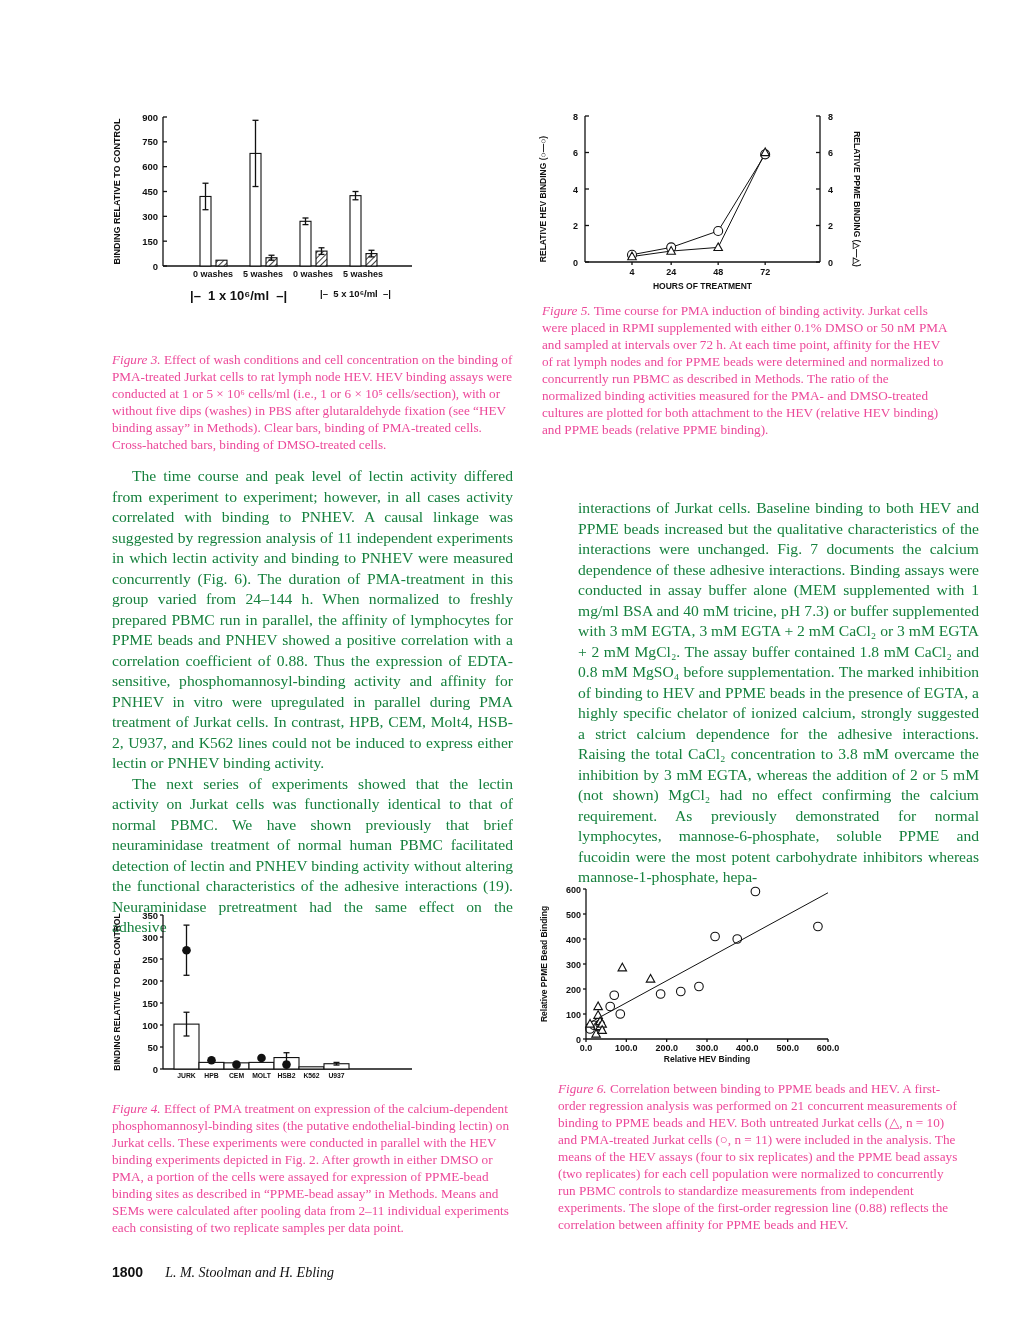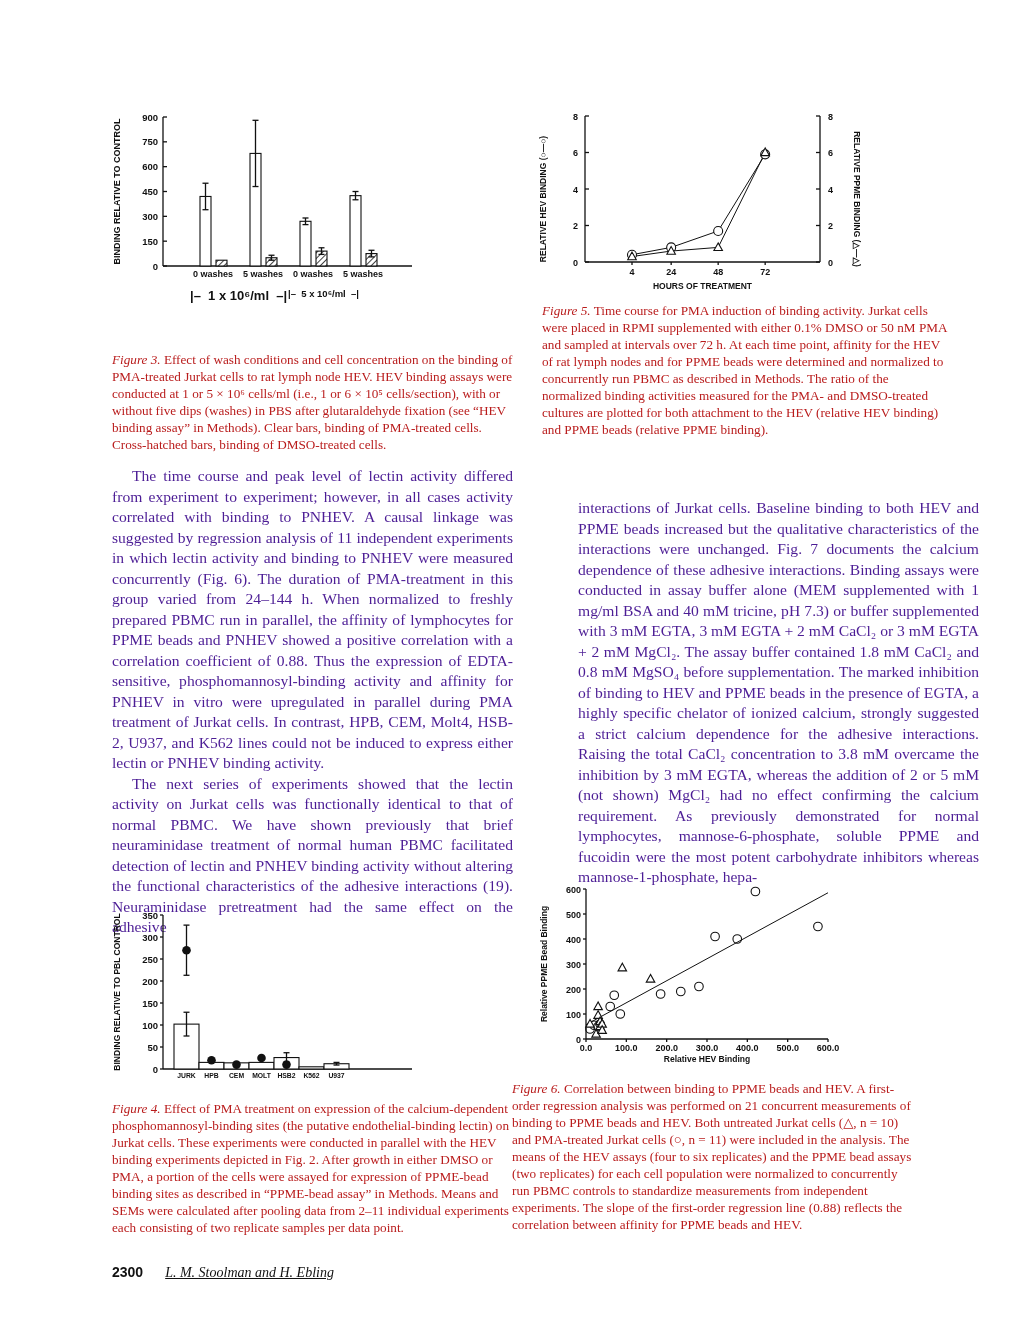--- a/index.html
+++ b/index.html
@@ -1,25 +1,25 @@
 <!DOCTYPE html>
 <html><head>
 <meta charset="utf-8">
 <style>
   html, body { margin:0; padding:0; background:#ffffff; }
   body { width:1020px; height:1320px; position:relative; overflow:hidden; color:#111; font-family:"Liberation Serif", serif; }
   .abs { position:absolute; }
-  .caption { font-family:"Liberation Serif", serif; font-size:13.2px; line-height:17px; color:#b91c1c; text-align:left; }
+  .caption { font-family:"Liberation Serif", serif; font-size:13.2px; line-height:17px; color:#ec4899; text-align:left; }
   .caption .fig { font-style:italic; }
-  .body-text { font-family:"Liberation Serif", serif; font-size:15.6px; line-height:20.5px; text-align:justify; color:#4c1d95; }
+  .body-text { font-family:"Liberation Serif", serif; font-size:15.6px; line-height:20.5px; text-align:justify; color:#15803d; }
   .body-text p { margin:0; text-indent:20px; }
   .body-text p.noindent { text-indent:0; }
   .footer { font-size:14px; }
   .footer .pg { font-family:"Liberation Sans", sans-serif; font-weight:bold; margin-right:22px; }
-  .footer .auth { font-style:italic; font-family:"Liberation Serif", serif;text-decoration:underline; }
+  .footer .auth { font-style:italic; font-family:"Liberation Serif", serif; }
   svg text { font-family:"Liberation Sans", sans-serif; font-weight:bold; fill:#111; }
   svg .ax { stroke:#111; stroke-width:1.3; fill:none; }
 </style>
 </head>
 <body>
 
 <svg id="fig3" class="abs" style="left:100px;top:95px;" width="320" height="215">
     <defs>
       <pattern id="hatch3" width="4" height="4" patternUnits="userSpaceOnUse" patternTransform="rotate(45)">
         <rect width="4" height="4" fill="#fff"></rect>
@@ -71,21 +71,21 @@
     <line x1="255.5" y1="96.5" x2="255.5" y2="104.77777777777779" class="ax" stroke-width="1"></line>
     <line x1="252.5" y1="96.5" x2="258.5" y2="96.5" class="ax" stroke-width="1"></line>
     <line x1="252.5" y1="104.77777777777779" x2="258.5" y2="104.77777777777779" class="ax" stroke-width="1"></line>
     <rect x="266" y="158.58333333333334" width="11" height="12.416666666666657" fill="url(#hatch3)" stroke="#111" stroke-width="1.1"></rect>
     <line x1="271.5" y1="155.2722222222222" x2="271.5" y2="161.89444444444445" class="ax" stroke-width="1"></line>
     <line x1="268.5" y1="155.2722222222222" x2="274.5" y2="155.2722222222222" class="ax" stroke-width="1"></line>
     <line x1="268.5" y1="161.89444444444445" x2="274.5" y2="161.89444444444445" class="ax" stroke-width="1"></line>
     <text x="263" y="182" font-size="9" text-anchor="middle">5 washes</text>
   </svg>
 <div class="abs" style="left:190px;top:288px;font-family:'Liberation Sans',sans-serif;font-weight:bold;font-size:13px;white-space:pre;">|–  1 x 10⁶/ml  –|</div>
-<div class="abs" style="left:288px;top:288px;font-family:'Liberation Sans',sans-serif;font-weight:bold;font-size:9.5px;white-space:pre;">|–  5 x 10⁶/ml  –|</div>
+<div class="abs" style="left:288px;top:288px;font-family:'Liberation Sans',sans-serif;font-weight:bold;font-size:9.5px;white-space:pre;padding-left:32px;">|–  5 x 10⁶/ml  –|</div>
 
 <div class="abs caption" style="left:112px;top:315px;width:405px;margin-top:36px;">
   <span class="fig">Figure 3.</span><span> Effect of wash conditions and cell concentration on the binding of PMA-treated Jurkat cells to rat lymph node HEV. HEV binding assays were conducted at 1 or 5 × 10⁶ cells/ml (i.e., 1 or 6 × 10⁵ cells/section), with or without five dips (washes) in PBS after glutaraldehyde fixation (see “HEV binding assay” in Methods). Clear bars, binding of PMA-treated cells. Cross-hatched bars, binding of DMSO-treated cells.</span>
 </div>
 
 <svg id="fig5" class="abs" style="left:530px;top:95px;" width="340" height="200">
     <line x1="55" y1="21" x2="55" y2="167" class="ax"></line>
     <line x1="290" y1="21" x2="290" y2="167" class="ax"></line>
     <line x1="55" y1="167" x2="290" y2="167" class="ax"></line>
     <line x1="55" y1="167" x2="59" y2="167" class="ax"></line>
@@ -254,19 +254,19 @@
     <polygon points="68.1,127 63.824999999999996,134.65 72.375,134.65" fill="#fff" stroke="#111" stroke-width="1.1"></polygon>
     <polygon points="68.1,135.75 63.824999999999996,143.4 72.375,143.4" fill="#fff" stroke="#111" stroke-width="1.1"></polygon>
     <polygon points="70.11666666666667,142 65.84166666666667,149.65 74.39166666666668,149.65" fill="#fff" stroke="#111" stroke-width="1.1"></polygon>
     <polygon points="70.11666666666667,147 65.84166666666667,154.65 74.39166666666668,154.65" fill="#fff" stroke="#111" stroke-width="1.1"></polygon>
     <polygon points="72.13333333333333,144.5 67.85833333333332,152.15 76.40833333333333,152.15" fill="#fff" stroke="#111" stroke-width="1.1"></polygon>
     <polygon points="72.13333333333333,150.75 67.85833333333332,158.4 76.40833333333333,158.4" fill="#fff" stroke="#111" stroke-width="1.1"></polygon>
     <polygon points="92.3,88.25 88.02499999999999,95.9 96.575,95.9" fill="#fff" stroke="#111" stroke-width="1.1"></polygon>
     <polygon points="120.53333333333333,99.5 116.25833333333333,107.15 124.80833333333334,107.15" fill="#fff" stroke="#111" stroke-width="1.1"></polygon>
   </svg>
 
-<div class="abs caption" style="left:512px;top:1080px;width:405px;">
+<div class="abs caption" style="left:558px;top:1080px;width:405px;">
   <span class="fig">Figure 6.</span><span> Correlation between binding to PPME beads and HEV. A first-order regression analysis was performed on 21 concurrent measurements of binding to PPME beads and HEV. Both untreated Jurkat cells (△, n = 10) and PMA-treated Jurkat cells (○, n = 11) were included in the analysis. The means of the HEV assays (four to six replicates) and the PPME bead assays (two replicates) for each cell population were normalized to concurrently run PBMC controls to standardize measurements from independent experiments. The slope of the first-order regression line (0.88) reflects the correlation between affinity for PPME beads and HEV.</span>
 </div>
 
 <div class="abs footer" style="left:112px;top:1264px;">
-  <span class="pg">2300</span><span class="auth">L. M. Stoolman and H. Ebling</span>
+  <span class="pg">1800</span><span class="auth">L. M. Stoolman and H. Ebling</span>
 </div>
 
 </body></html>

